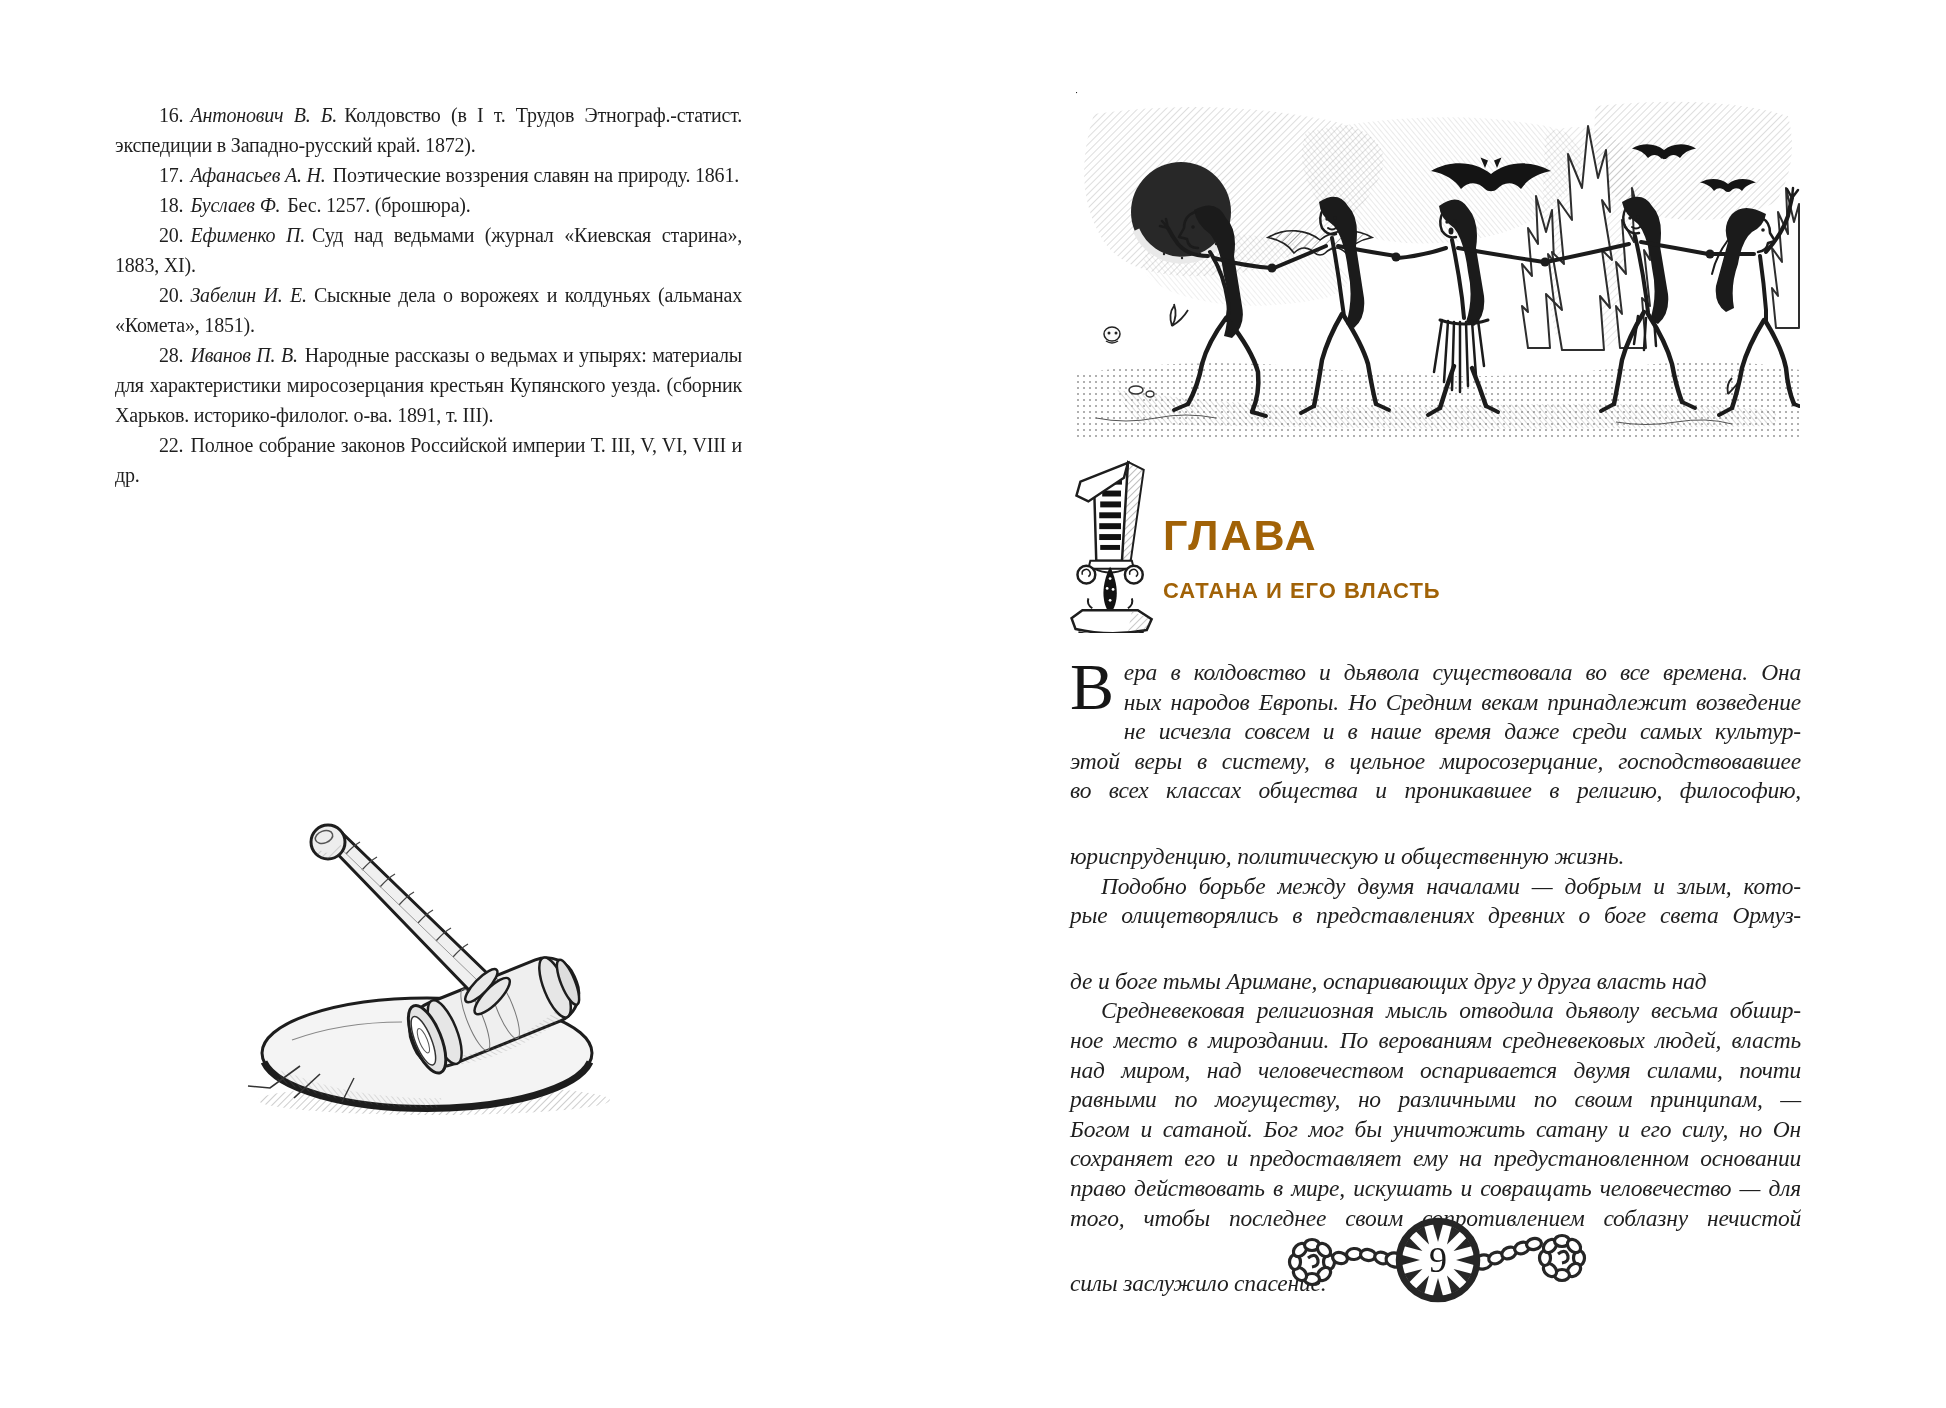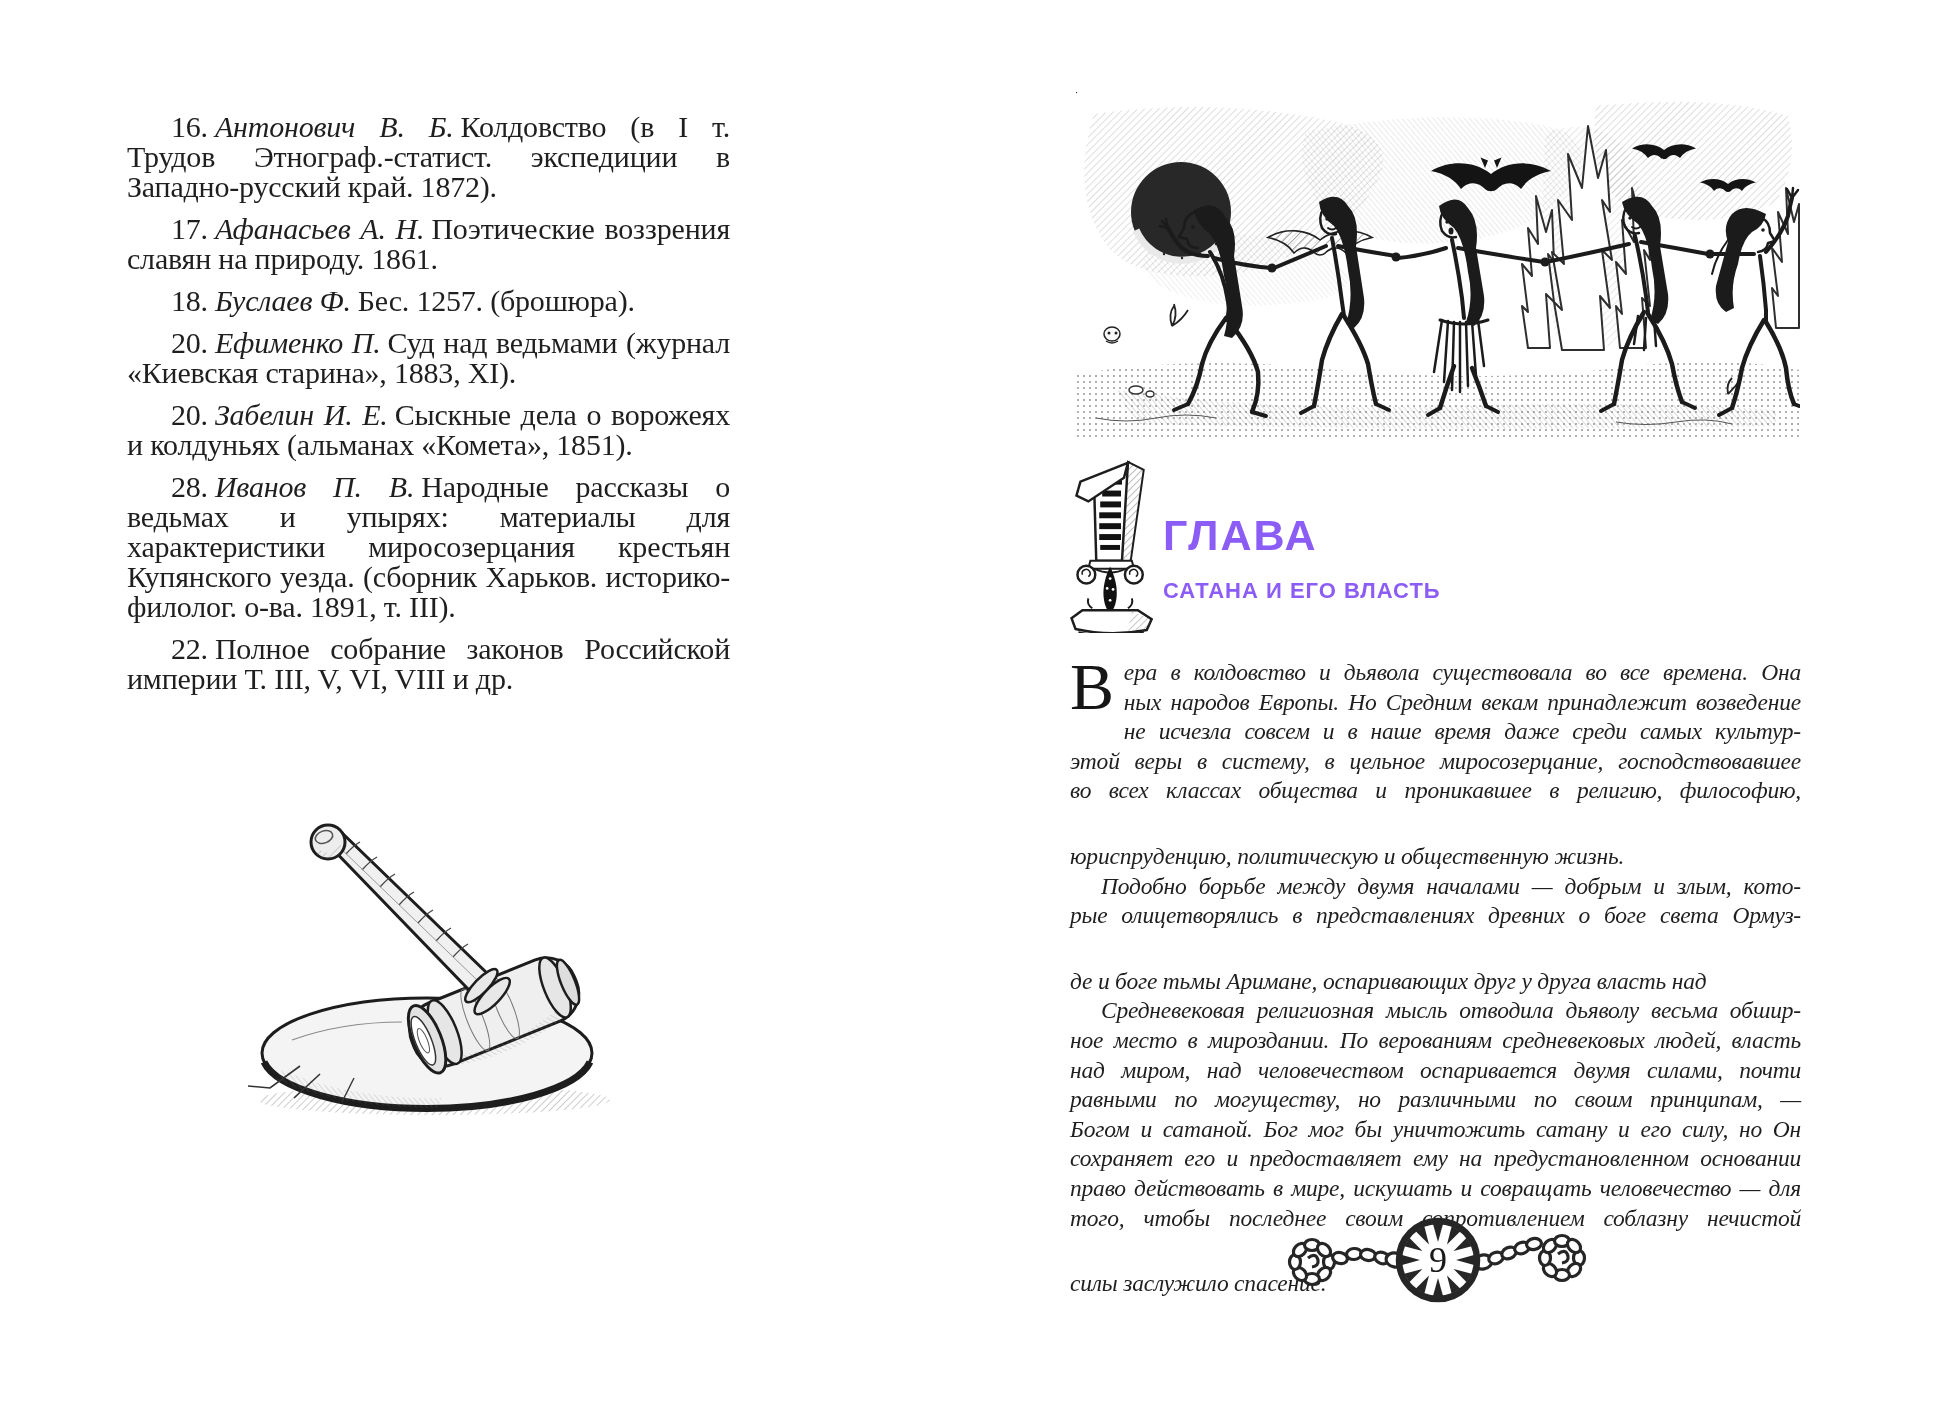--- a/index.html
+++ b/index.html
@@ -1,37 +1,37 @@
 <!DOCTYPE html>
 <html><head>
 <meta charset="utf-8">
 <style>
   html,body { margin:0; padding:0; background:#ffffff; }
   body { width:1946px; height:1408px; position:relative; overflow:hidden;
          font-family:"Liberation Serif", serif; color:#1f1f1f; }
 
   
   .bibliography { position:absolute; left:115px; top:100px; width:627px; }
-  .bib-entry { margin:12px; font-size:30px; line-height:30px; letter-spacing:-0.2px;
+  .bib-entry { margin:0; font-size:20px; line-height:30px; letter-spacing:-0.2px;
                text-align:justify; text-indent:44px; }
   .bib-num { margin-right:7px; }
   .bib-auth { font-style:italic; margin-right:7px; }
   .bib-auth:empty { display:none; }
 
   .illo-gavel { position:absolute; left:222px; top:808px; width:402px; height:322px; }
 
   
   .illo-witches { position:absolute; left:1076px; top:92px; width:724px; height:348px; }
 
   .chapter-numeral { position:absolute; left:1070px; top:450px; width:100px; height:183px; }
   .visually-hidden { position:absolute; width:1px; height:1px; overflow:hidden;
                      clip-path:inset(50%); white-space:nowrap; }
 
   .chapter-heading { position:absolute; left:1163px; top:514px;
-                     font-family:"Liberation Sans", sans-serif; color:#8b5cf6; }
+                     font-family:"Liberation Sans", sans-serif; color:#a16207; }
   .chapter-label { font-size:43px; font-weight:700; letter-spacing:2px; line-height:1; }
   .chapter-title { font-size:22px; font-weight:700; letter-spacing:1px; line-height:1; margin-top:23px; }
 
   .body-col { position:absolute; left:1070px; top:658px; width:731px;
               font-size:23.5px; line-height:29.6px; letter-spacing:-0.2px; }
   .para { margin:0; }
   .tline { text-align:justify; text-align-last:justify;font-style:italic; }
   .tline-last { text-align-last:left;margin-top:36px; }
   .para.indent .tline:first-child { text-indent:31px; }
   .dropcap { float:left; font-size:66px; line-height:52px; height:57px;

